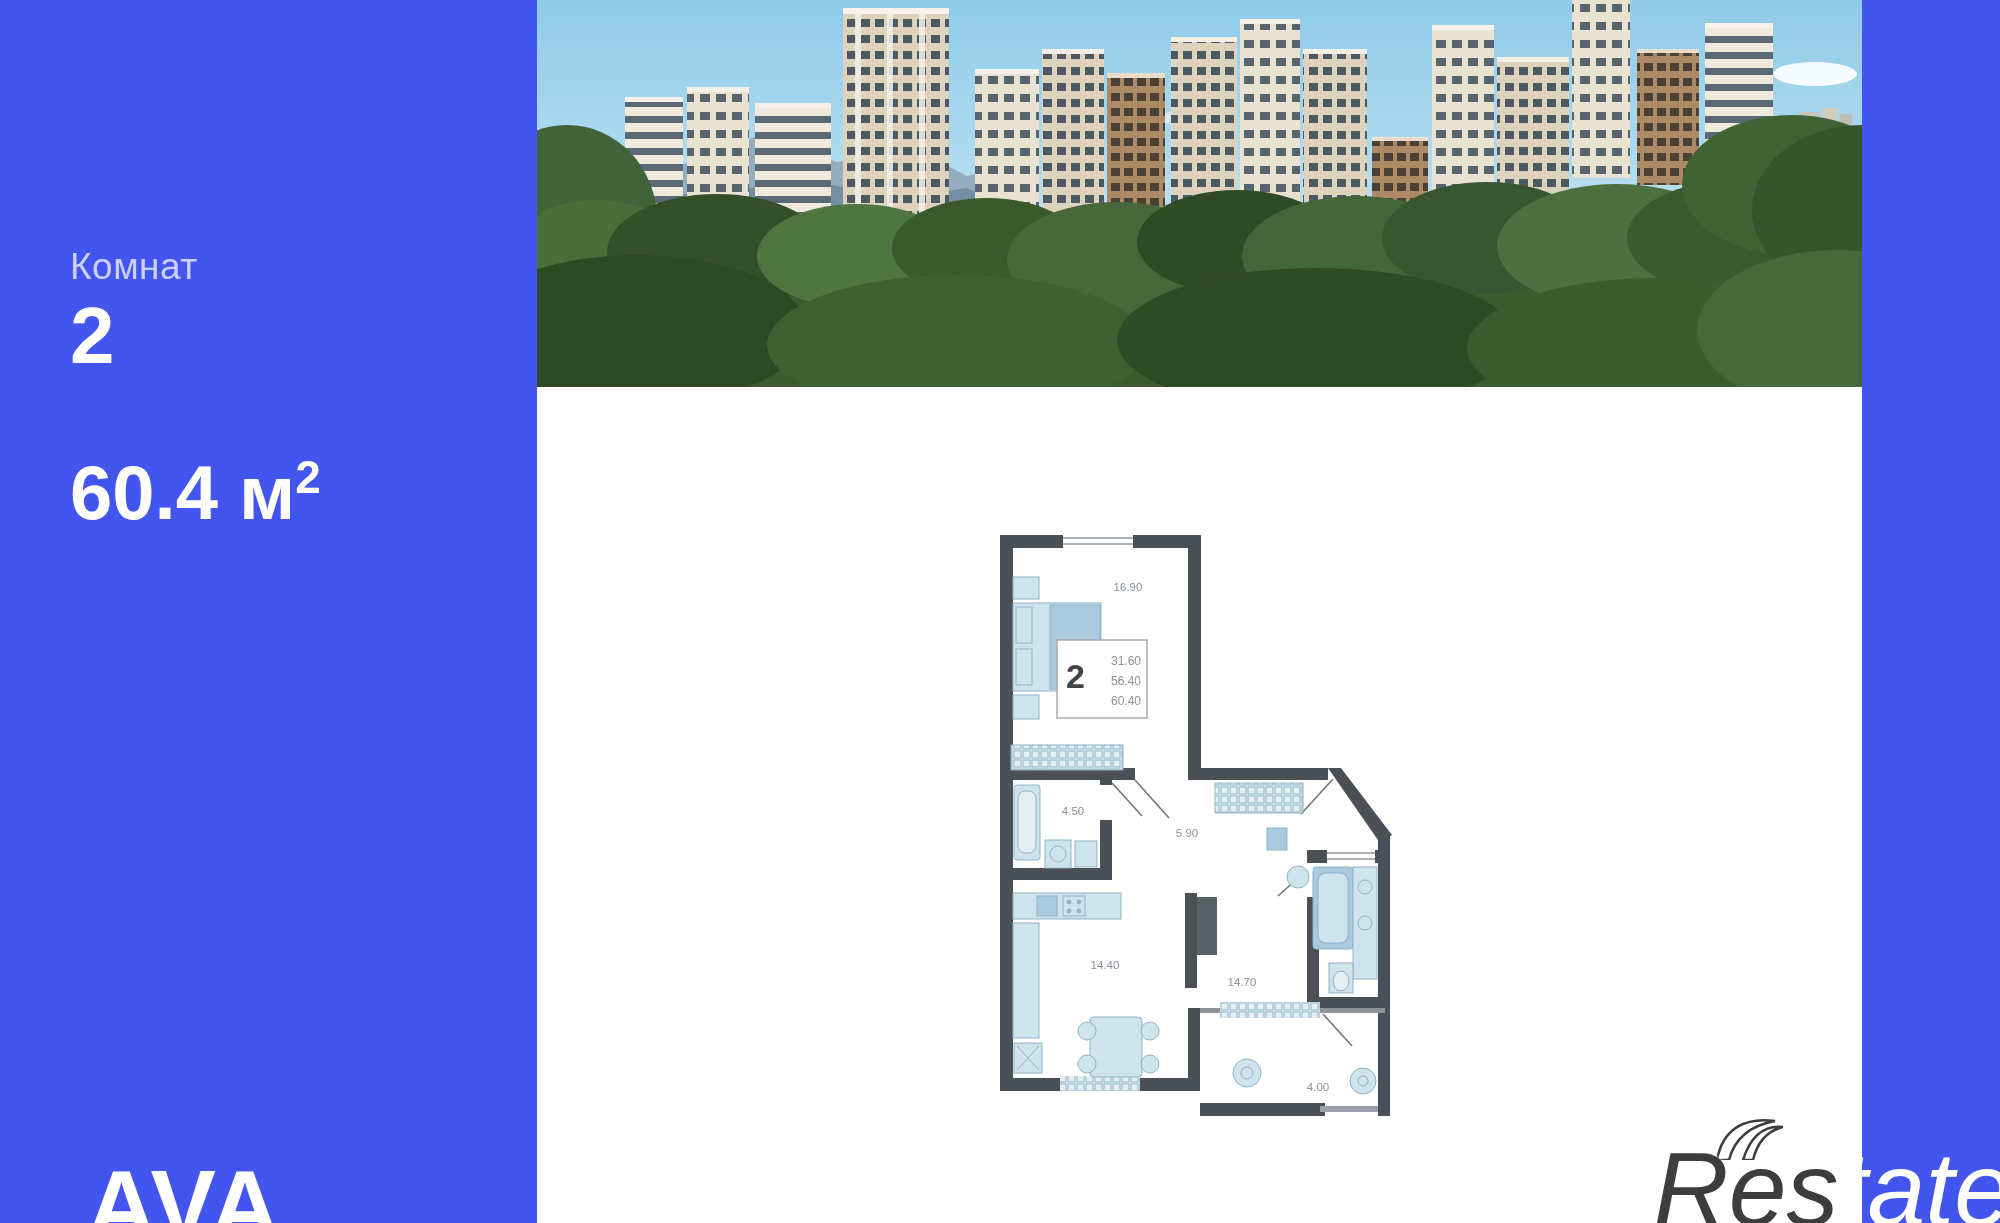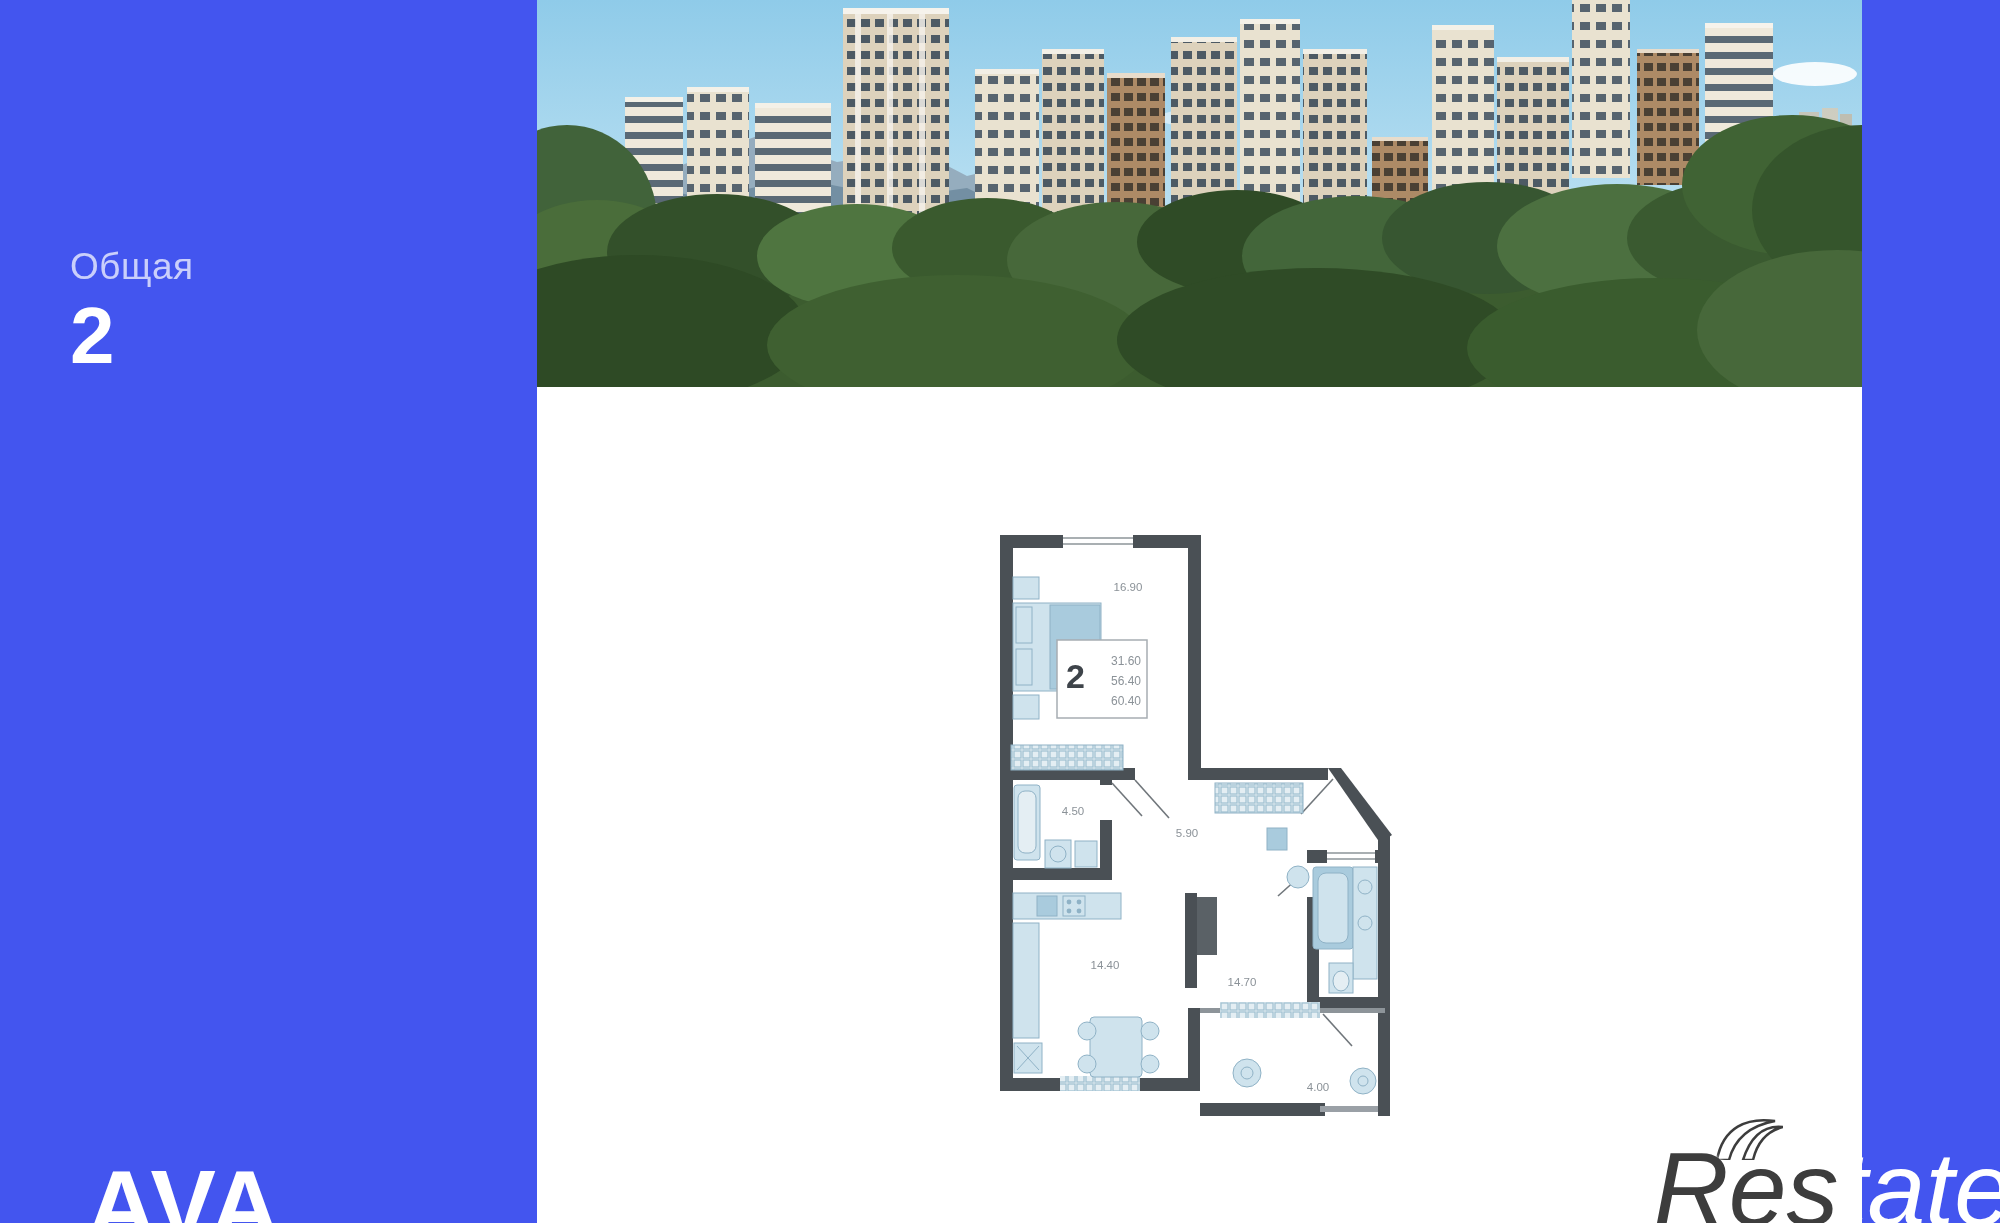--- a/index.html
+++ b/index.html
@@ -42,24 +42,25 @@
   .restate .tate{color:#ffffff;}
   .swirl{position:absolute;right:217px;bottom:63px;width:70px;height:45px;}
 </style>
 </head>
 <body>
 
 <div class="page">
 
   <div class="sidebar">
     <div class="stat-rooms">
-      <div class="stat-label">Общая</div>
+      <div class="stat-label">Комнат</div>
       <div class="stat-value">2</div>
     </div>
     <div class="stat-area">
+      <div class="stat-value"><span>60.4 м</span><sup>2</sup></div>
     </div>
   </div>
   <div class="ava-logo">AVA</div>
 
   <div class="content">
 
     <div class="photo">
       <svg width="1325" height="387" viewBox="0 0 1325 387" preserveAspectRatio="none">
         <defs>
           <linearGradient id="sky" x1="0" y1="0" x2="0" y2="1">

